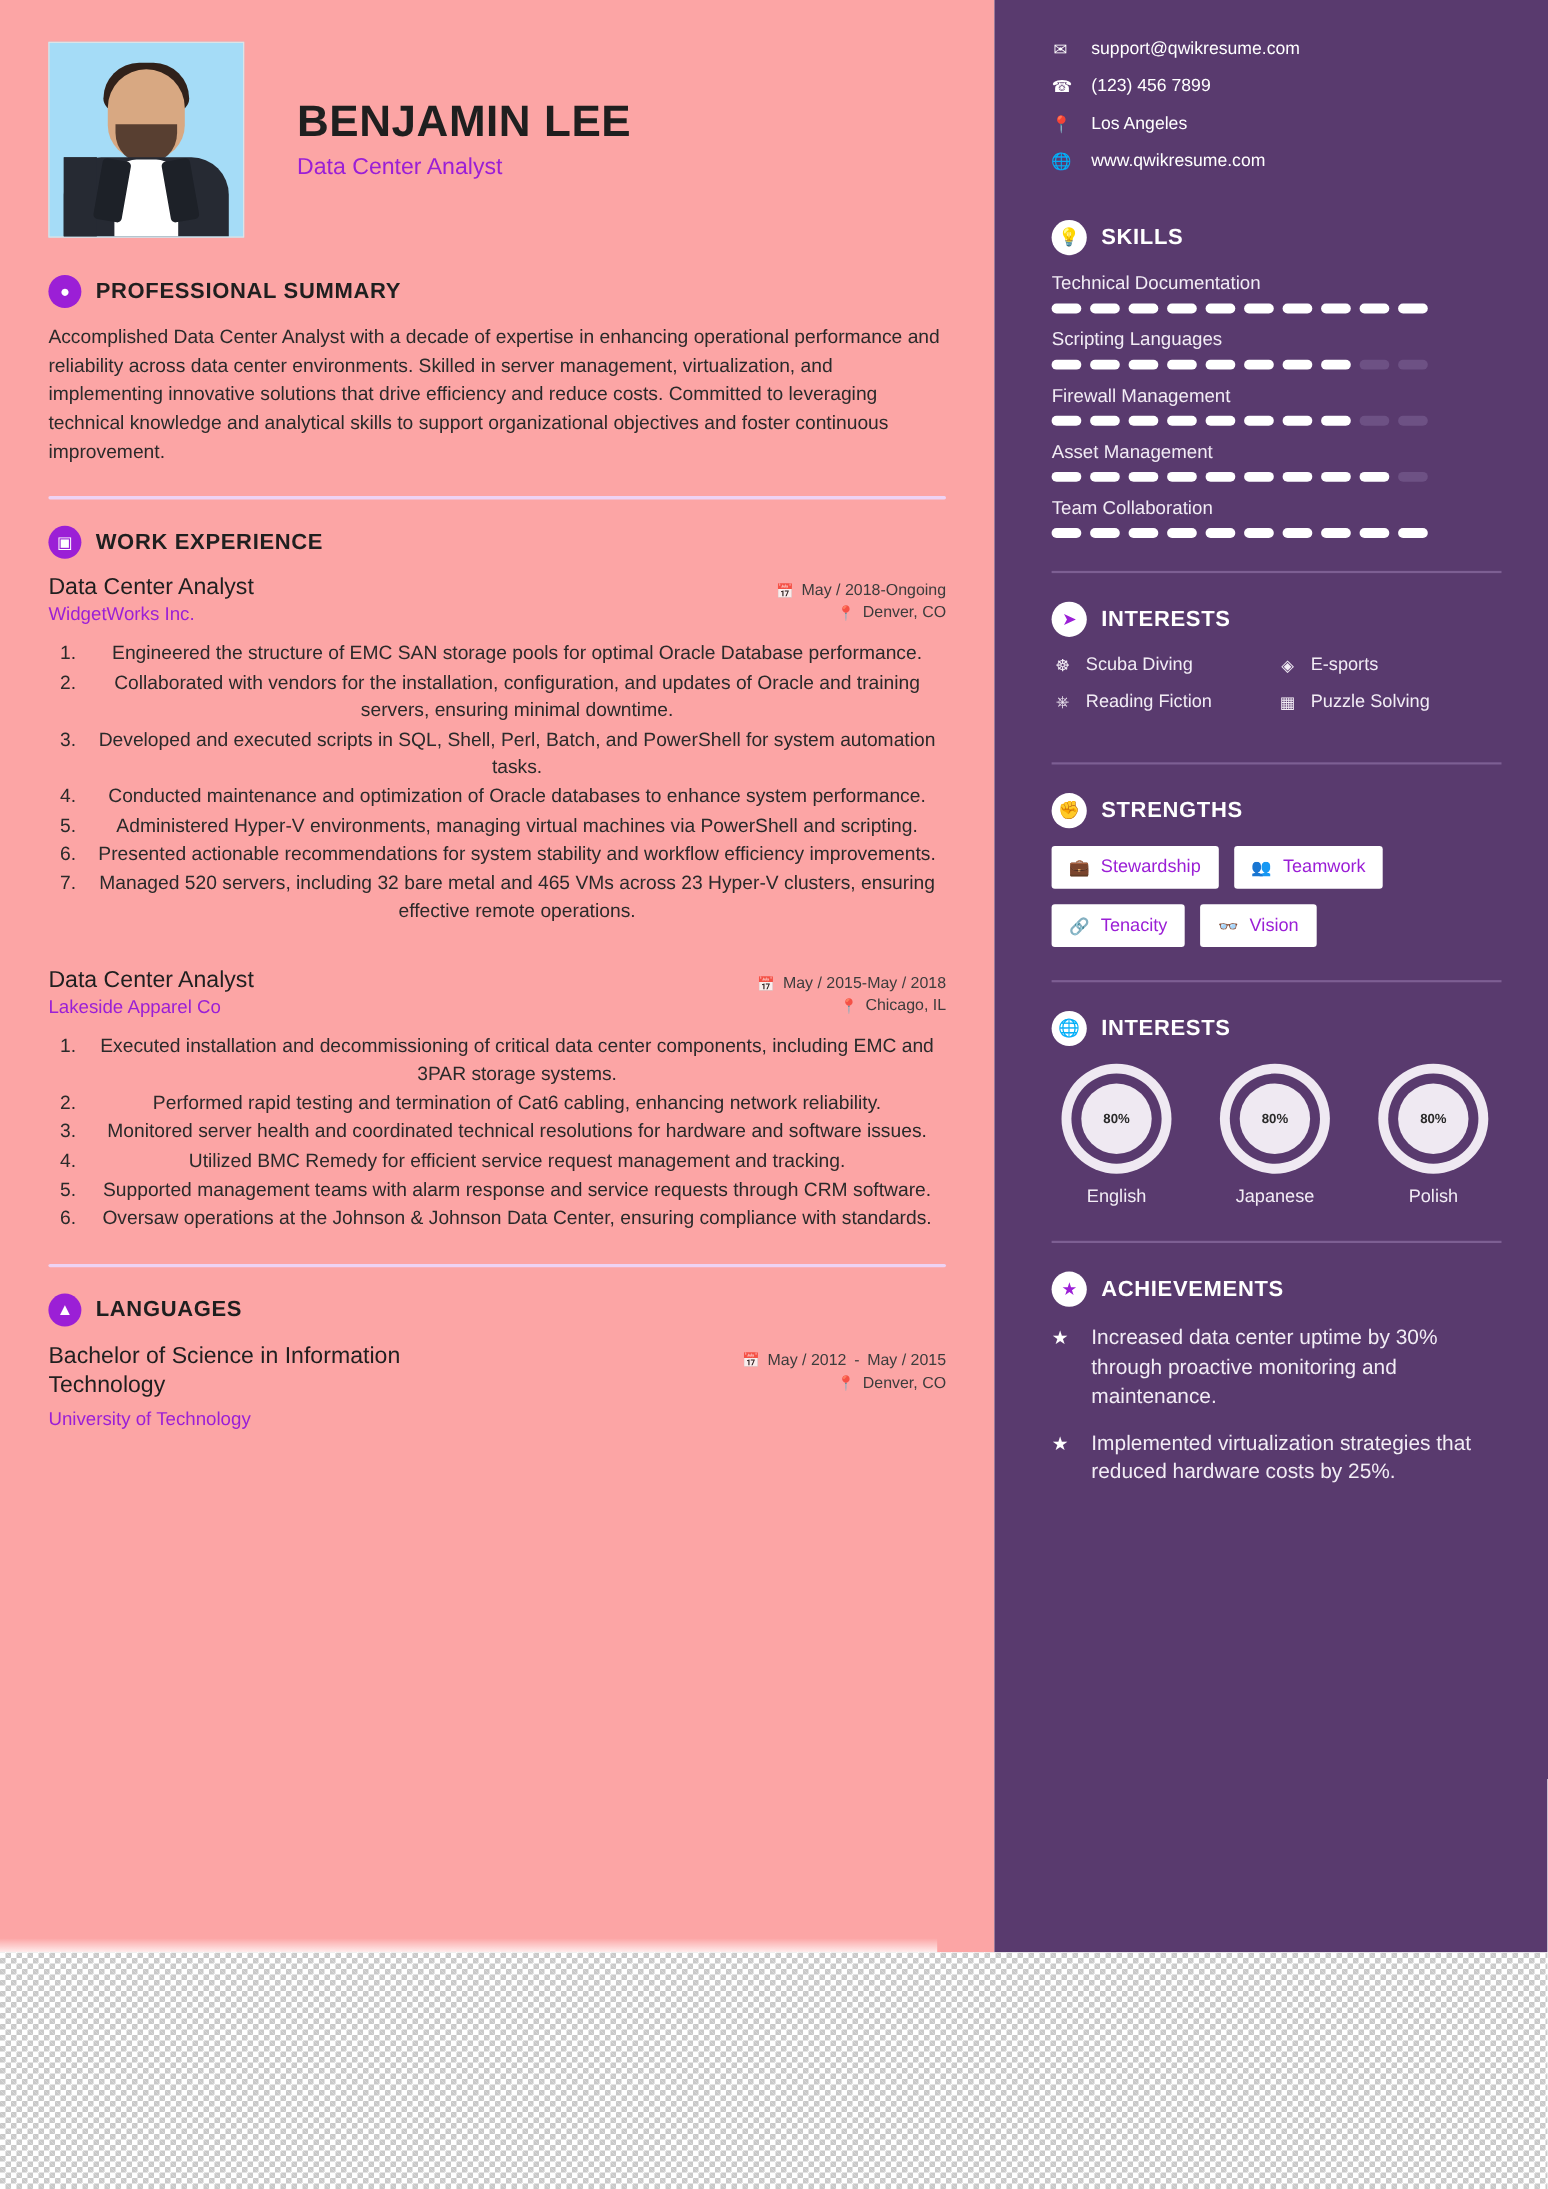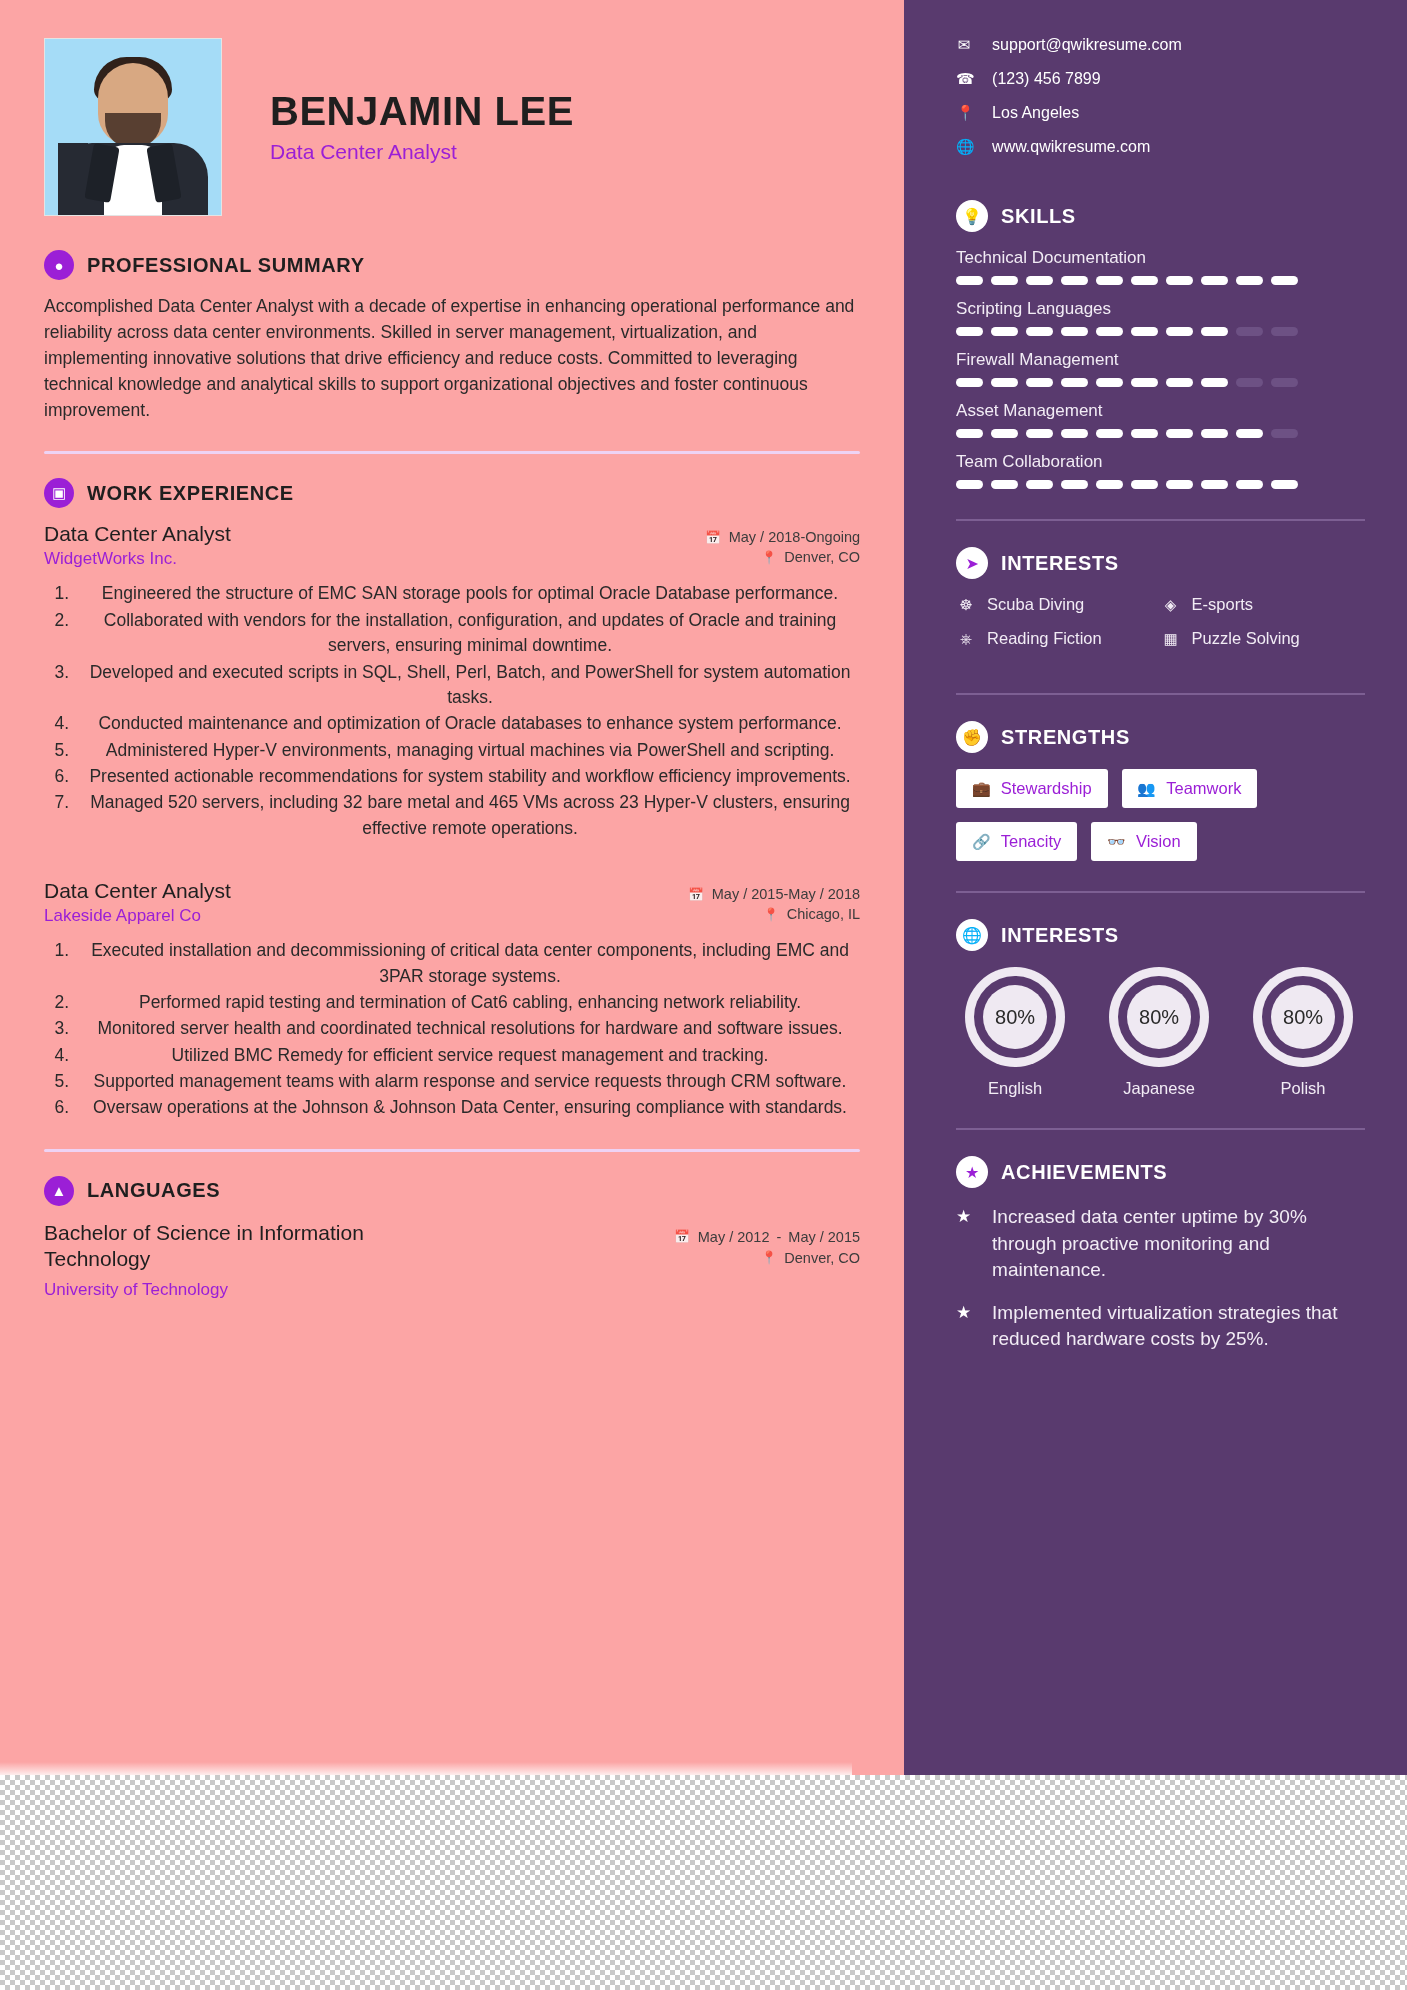--- a/index.html
+++ b/index.html
@@ -194,21 +194,21 @@
   }
   .ring::before {
     content: ""; position: absolute; inset: 9px;
     border-radius: 50%; background: #593A6E;
   }
   .ring-inner {
     position: relative; z-index: 2;
     width: 64px; height: 64px; border-radius: 50%;
     background: #efe9f2; display: flex; align-items: center;
     justify-content: center;
-    font-size: 20px; font-weight: 400; color: #2a2a2a;
+    font-size: 12px; font-weight: 700; color: #2a2a2a;
   }
   .lang-name { font-size: 16.5px; color: #f2ecf5; margin-top: 12px; }
   
   .ach { display: flex; gap: 14px; margin-bottom: 16px; }
   .ach-ico { font-size: 17px; color: #fff; flex: none; padding-top: 2px; width: 22px; }
   .ach-text { font-size: 19px; line-height: 1.4; color: #f2ecf5; }
   
   .checker {
     position: absolute; left: 0; top: 1775px;
     width: 1407px; height: 215px;

